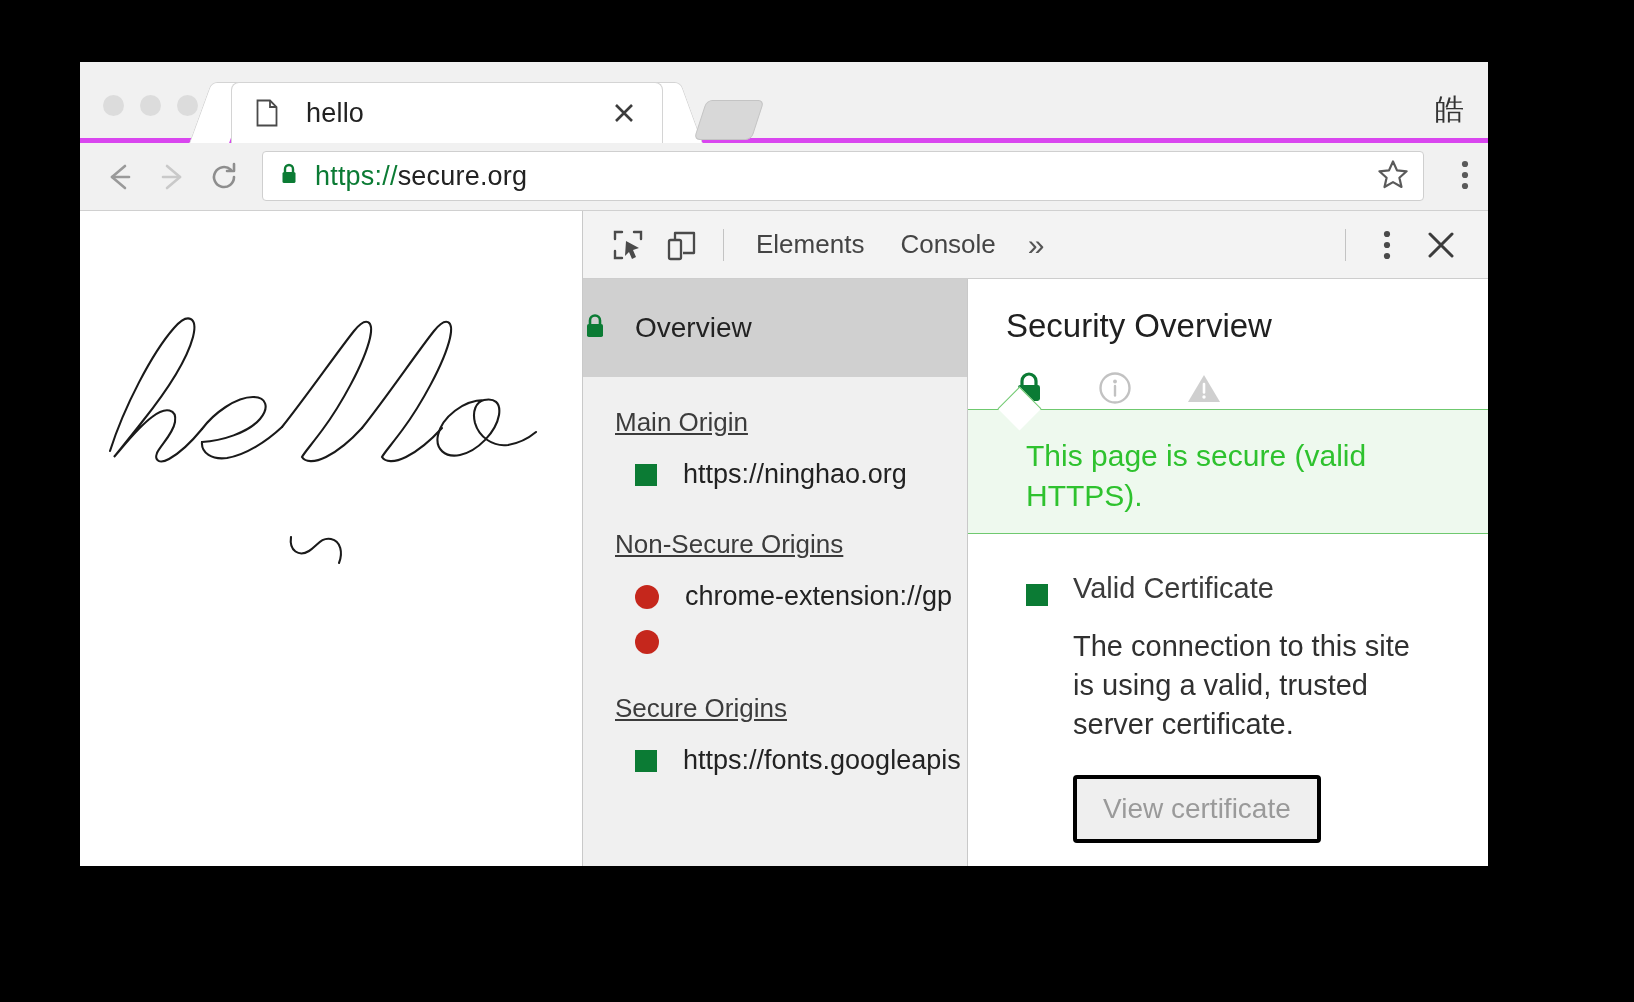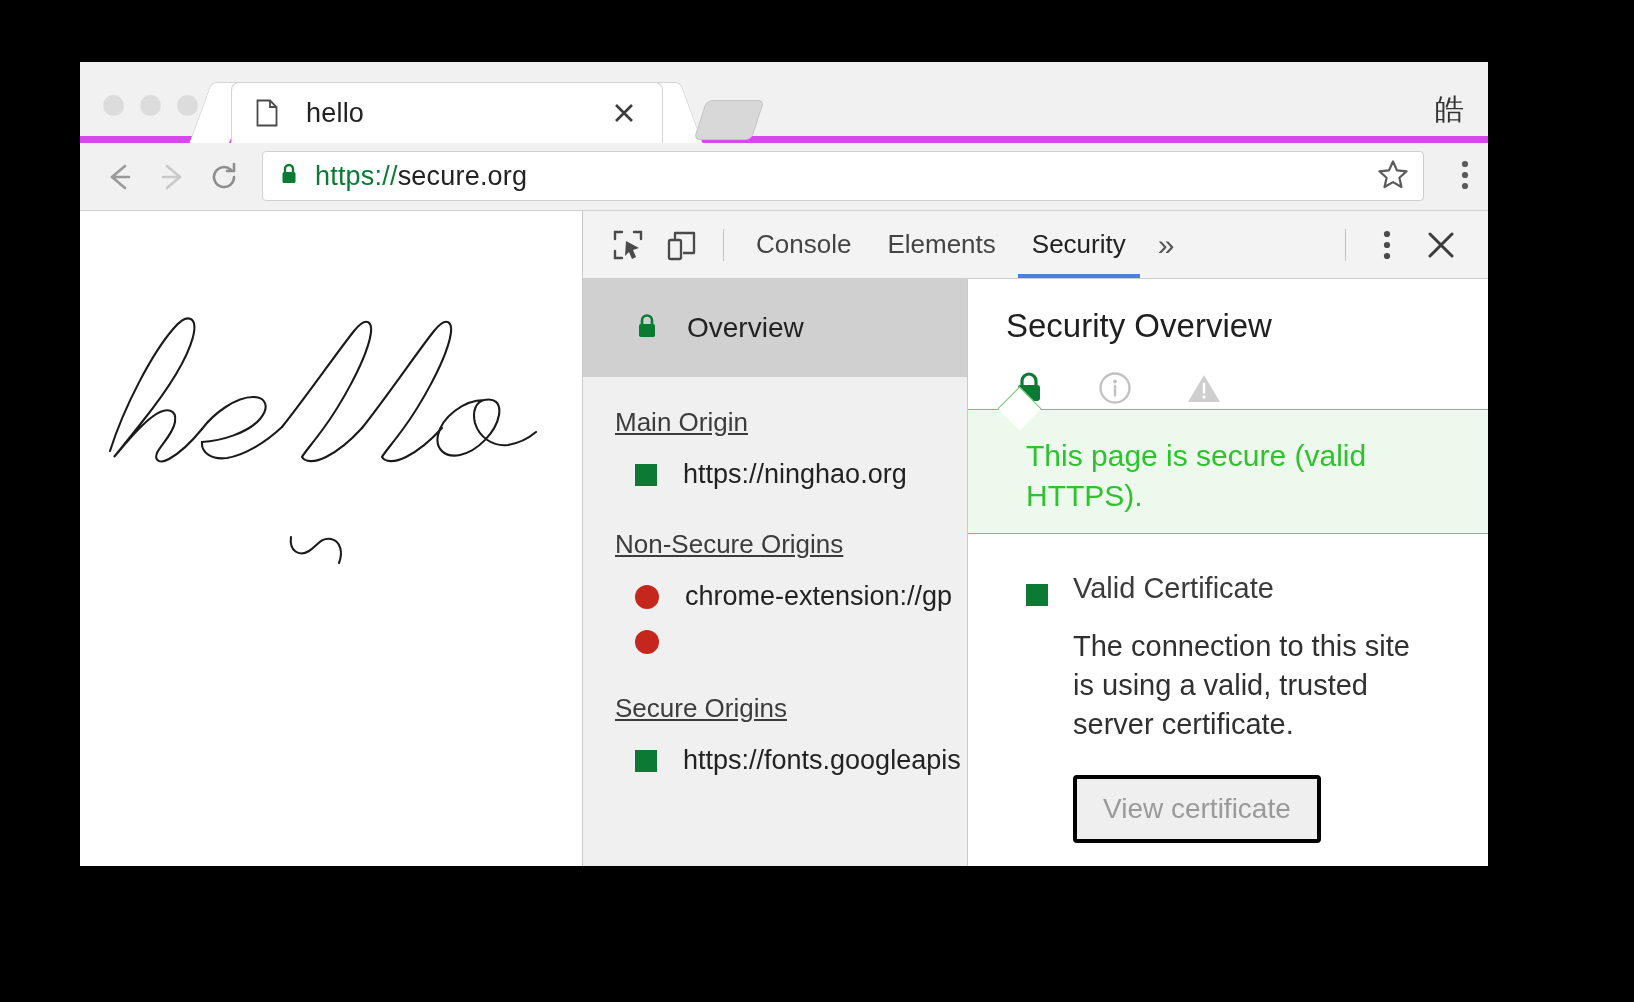--- a/index.html
+++ b/index.html
@@ -10,21 +10,21 @@
   }
   .window {
     position: absolute; left: 80px; top: 62px;
     width: 1408px; height: 804px;
     background: #fff; overflow: hidden;
   }
 
   
   .tabstrip {
     position: relative; height: 81px; background: #f1f1f1;
-    border-bottom: 7px solid #d946ef;
+    border-bottom: 5px solid #d946ef;
   }
   .traffic { position: absolute; left: 23px; top: 33px; display: flex; gap: 16px; }
   .dot { width: 21px; height: 21px; border-radius: 50%; background: #dcdcdc; }
   .tab {
     position: absolute; left: 151px; top: 20px;
     width: 432px; height: 61px;
     background: #fff;
     border: 1px solid #d4d4d4; border-bottom: none;
     border-radius: 8px 8px 0 0;
     display: flex; align-items: center;
@@ -117,21 +117,21 @@
 
   .dt-body { flex: 1; display: flex; overflow: hidden; }
 
   
   .dt-sidebar {
     width: 385px; background: #f0f0f0; border-right: 1px solid #c9c9c9;
     overflow: hidden; position: relative;
   }
   .ov-row {
     height: 98px; background: #d0d0d0; display: flex; align-items: center;
-    padding-left: 52px; gap: 28px;
+    gap: 28px;
   }
   .ov-label { font-size: 28px; color: #222; }
   .grp-title { font-size: 26px; color: #3c3c3c; padding: 30px 0 12px 32px; text-decoration: underline; }
   .org-row { display: flex; align-items: center; gap: 26px; padding: 9px 0 9px 52px; white-space: nowrap; }
   .sq { width: 22px; height: 22px; background: #0b7b34; flex: none; }
   .cir { width: 24px; height: 24px; border-radius: 50%; background: #c5271c; flex: none; }
   .org-text { font-size: 27px; color: #222; }
 
   
   .dt-main { flex: 1; background: #fff; overflow: hidden; position: relative; }
@@ -276,23 +276,22 @@
           </svg>
         </div>
         <div class="dt-icon-btn">
           <svg width="34" height="34" viewBox="0 0 34 34">
             <rect x="4" y="12" width="12" height="19" rx="1.6" fill="none" stroke="#4a4a4a" stroke-width="2.3"></rect>
             <path d="M10 12 V5 H29 V25 H18" fill="none" stroke="#4a4a4a" stroke-width="2.3" stroke-linejoin="round"></path>
           </svg>
         </div>
         <div class="vsep"></div>
 
+        <div class="dt-tab">Elements</div>
         <div class="dt-tab">Console</div>
-        <div class="dt-tab">Elements</div>
-        <div class="dt-tab active">Security</div>
         <div class="dt-more">»</div>
 
         <div class="dt-right">
           <div class="vsep"></div>
           <div class="dt-icon-btn">
             <svg width="10" height="34" viewBox="0 0 10 34">
               <circle cx="5" cy="6" r="3.1" fill="#4a4a4a"></circle>
               <circle cx="5" cy="17" r="3.1" fill="#4a4a4a"></circle>
               <circle cx="5" cy="28" r="3.1" fill="#4a4a4a"></circle>
             </svg>

